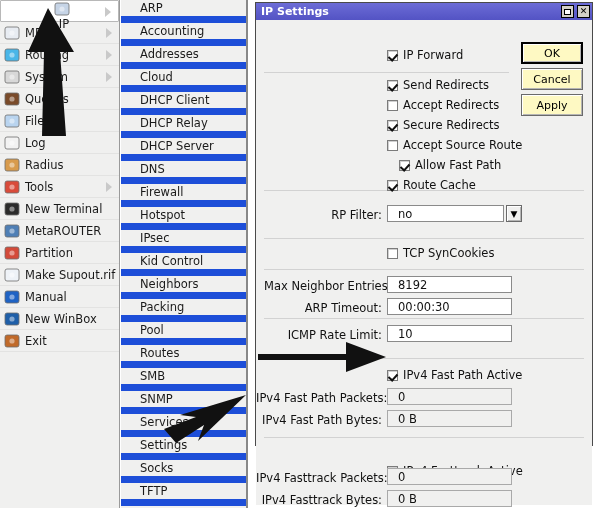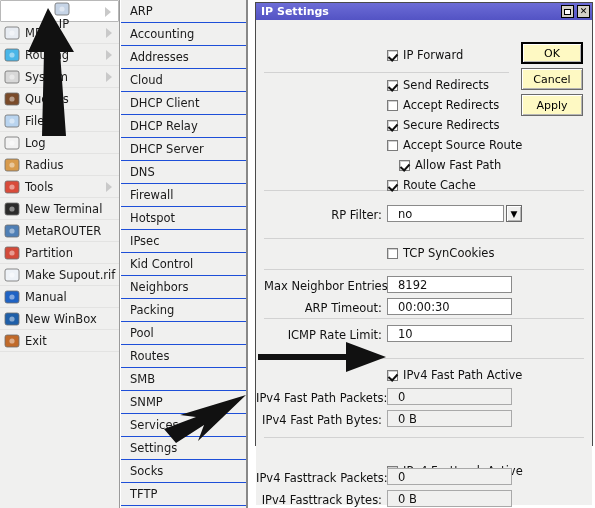--- a/index.html
+++ b/index.html
@@ -58,23 +58,23 @@
   #submenu{
     left:121px;top:0;width:127px;height:508px;
     background:#f0f0ef;
     border-right:2px solid #888888;
     box-sizing:border-box;
     position:absolute;
   }
   .sub-row{
     height:23px;
     display:flex;align-items:center;
-    padding-left:9px;
-    box-sizing:border-box;
-    border-bottom:1px solid #1d4ed8;
+    padding-left:19px;
+    box-sizing:border-box;
+    border-bottom:7px solid #1d4ed8;
     font-size:11.5px;
     color:#1a1a1a;
   }
 
   
   #gapstrip{
     left:248px;top:0;width:7px;height:508px;
     background:#ffffff;
     position:absolute;
   }

